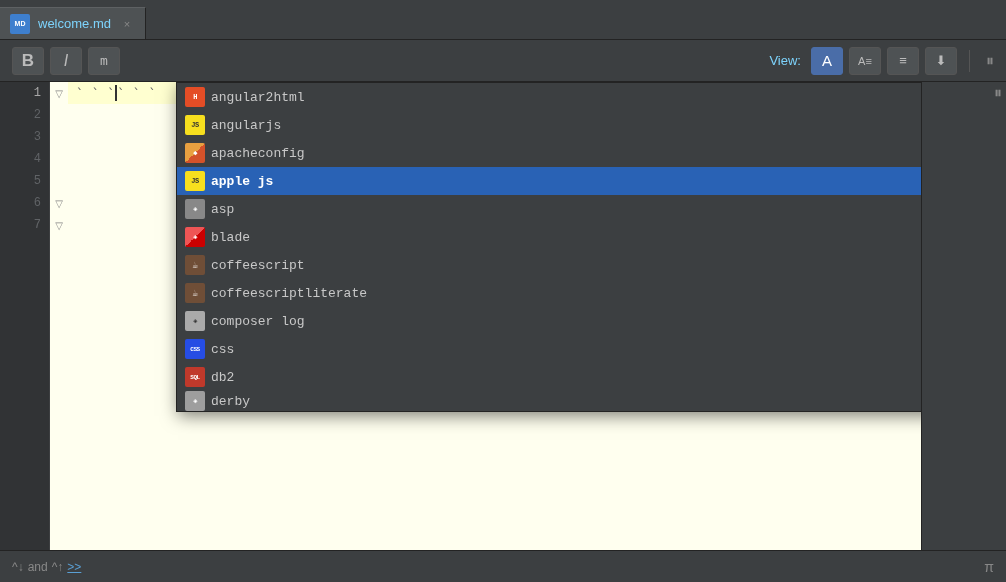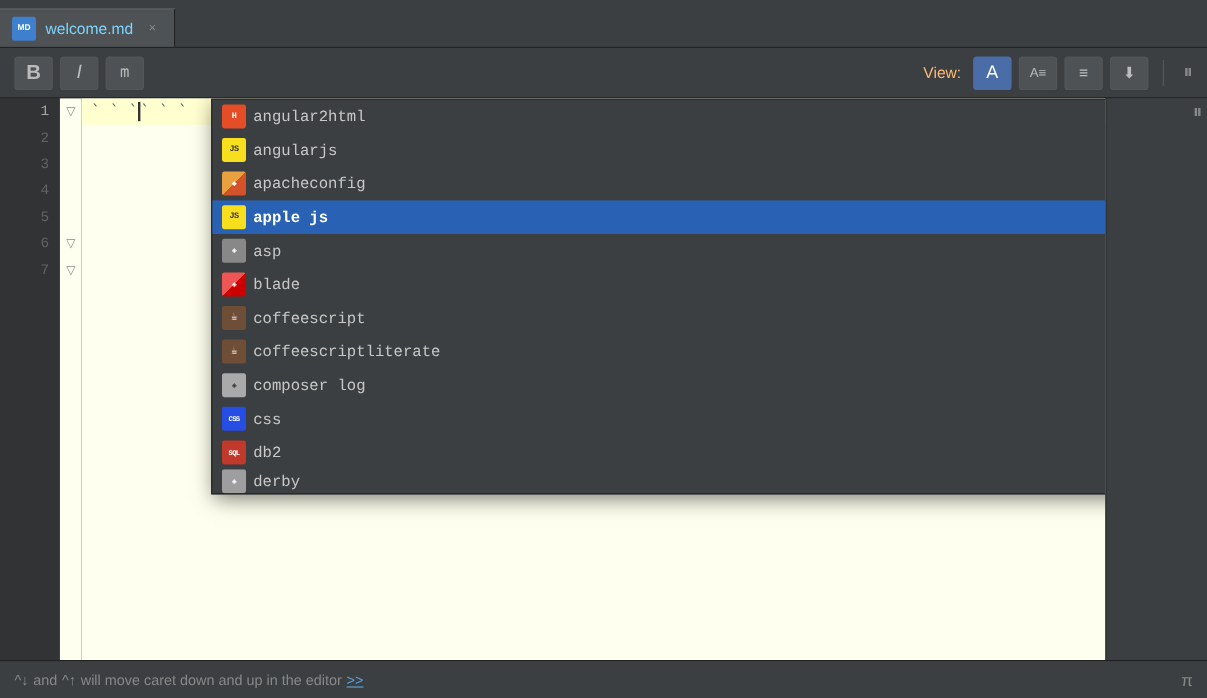--- a/index.html
+++ b/index.html
@@ -89,21 +89,21 @@
     .toolbar-btn.italic { font-style: italic; font-size: 16px; }
     .toolbar-btn.mono { font-family: monospace; font-size: 13px; }
     .toolbar-separator {
       width: 1px;
       height: 22px;
       background: #555;
       margin: 0 6px;
     }
     .view-label {
       font-size: 13px;
-      color: #fdba74;
+      color: #7dd3fc;
       margin-right: 4px;
     }
     .toolbar-btn.active {
       background: #4a6da8;
       border-color: #4a6da8;
       color: white;
     }
 
     
     .editor-area {
@@ -459,16 +459,15 @@
   <div class="right-panel">
     <span class="right-panel-icon">⏸</span>
   </div>
 
 </div>
 
 <div class="status-bar">
   <span>^↓</span>
   <span>and</span>
   <span>^↑</span>
-  <span>will move caret down and up in the editor</span>
   <span class="status-link">&gt;&gt;</span>
   <span class="status-pi">π</span>
 </div>
 
 </body></html>

